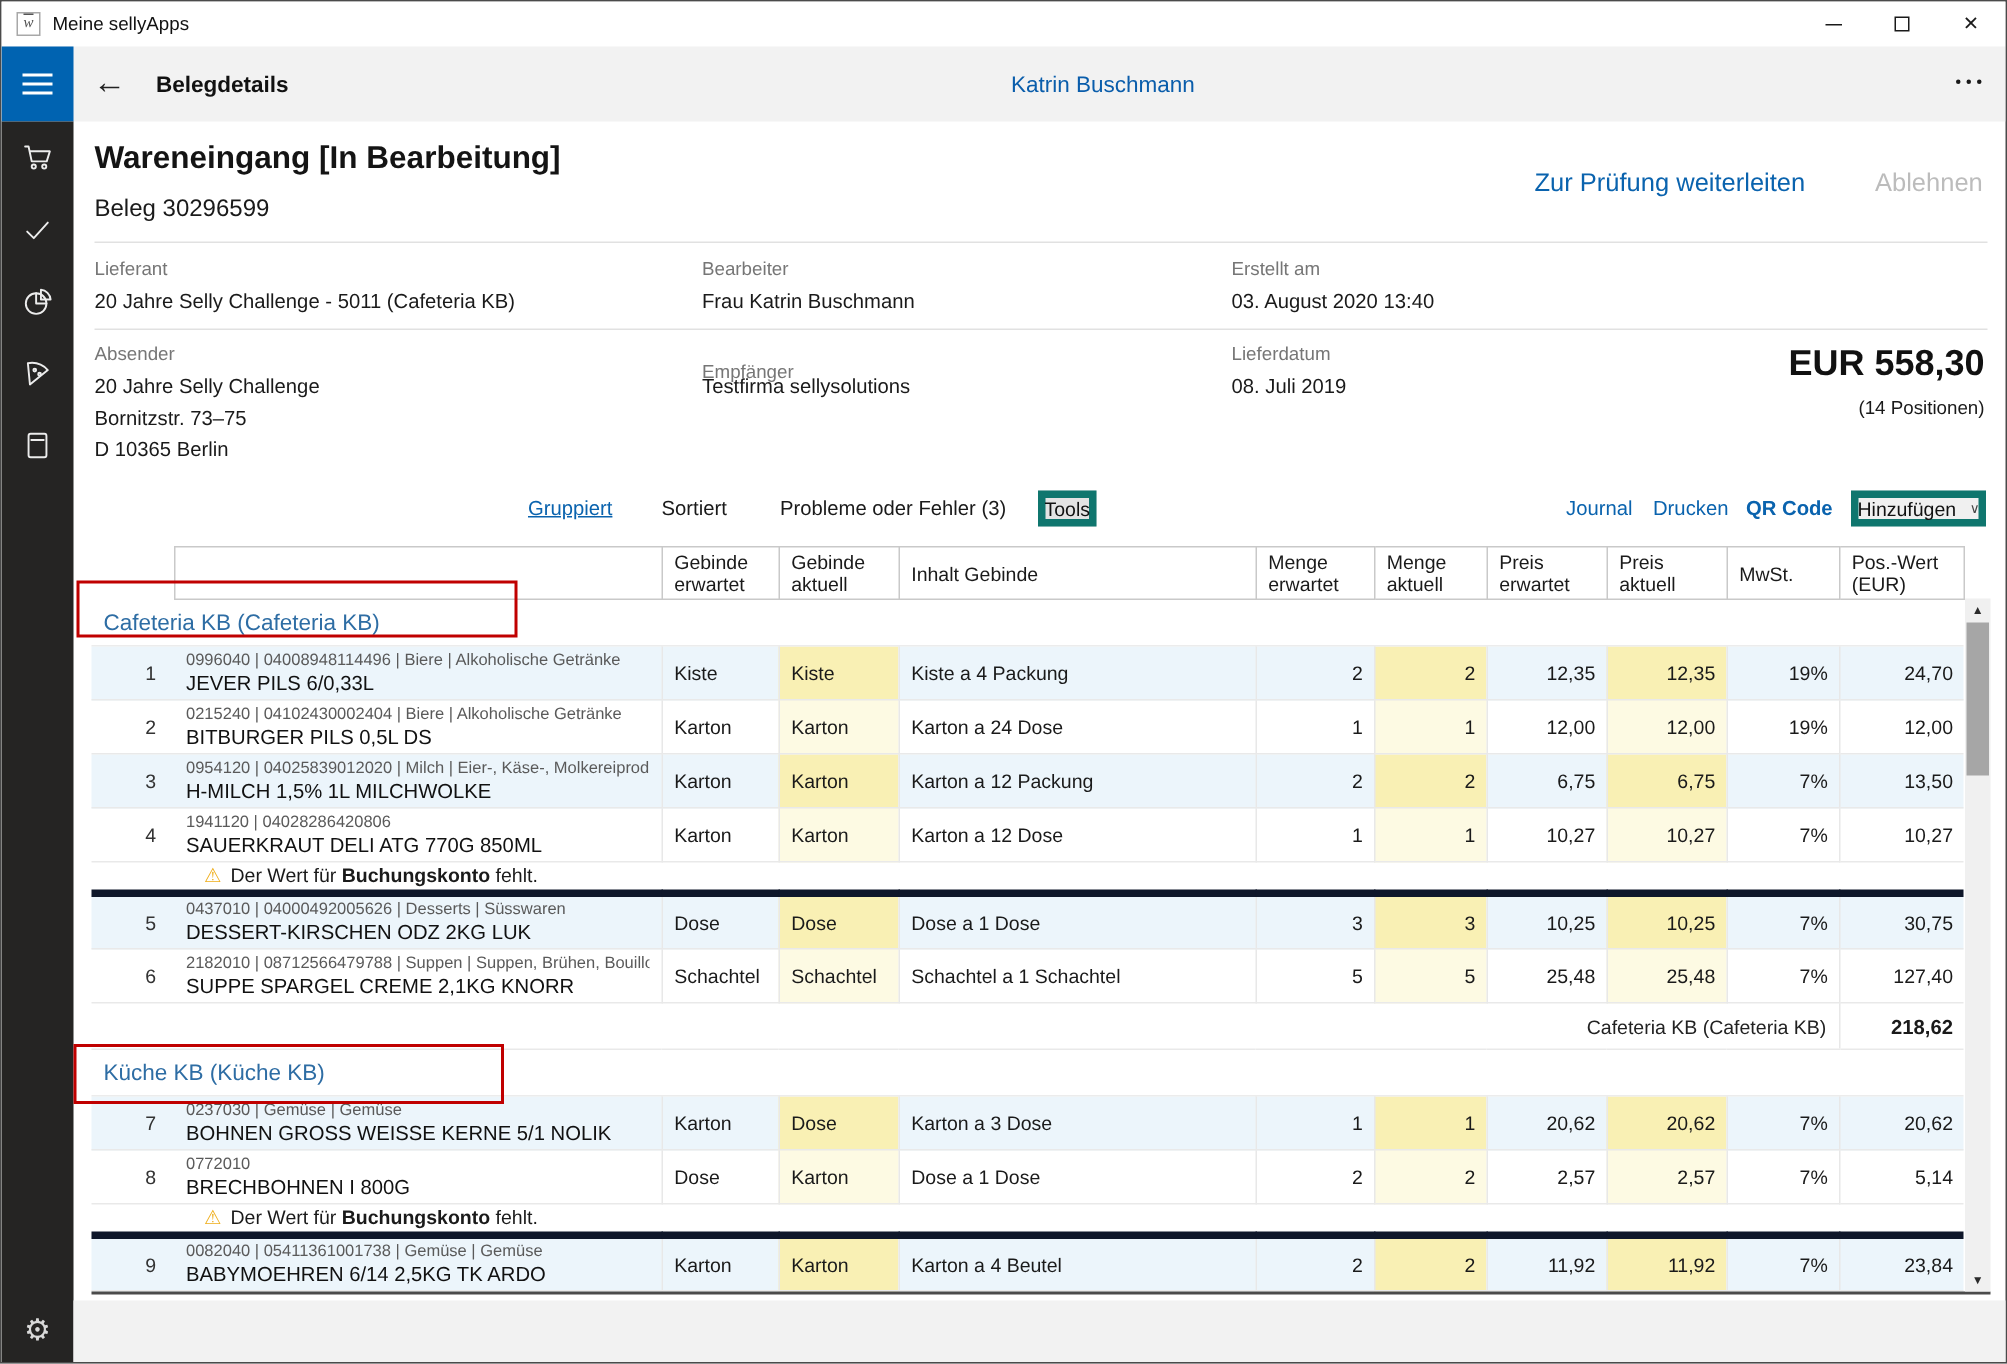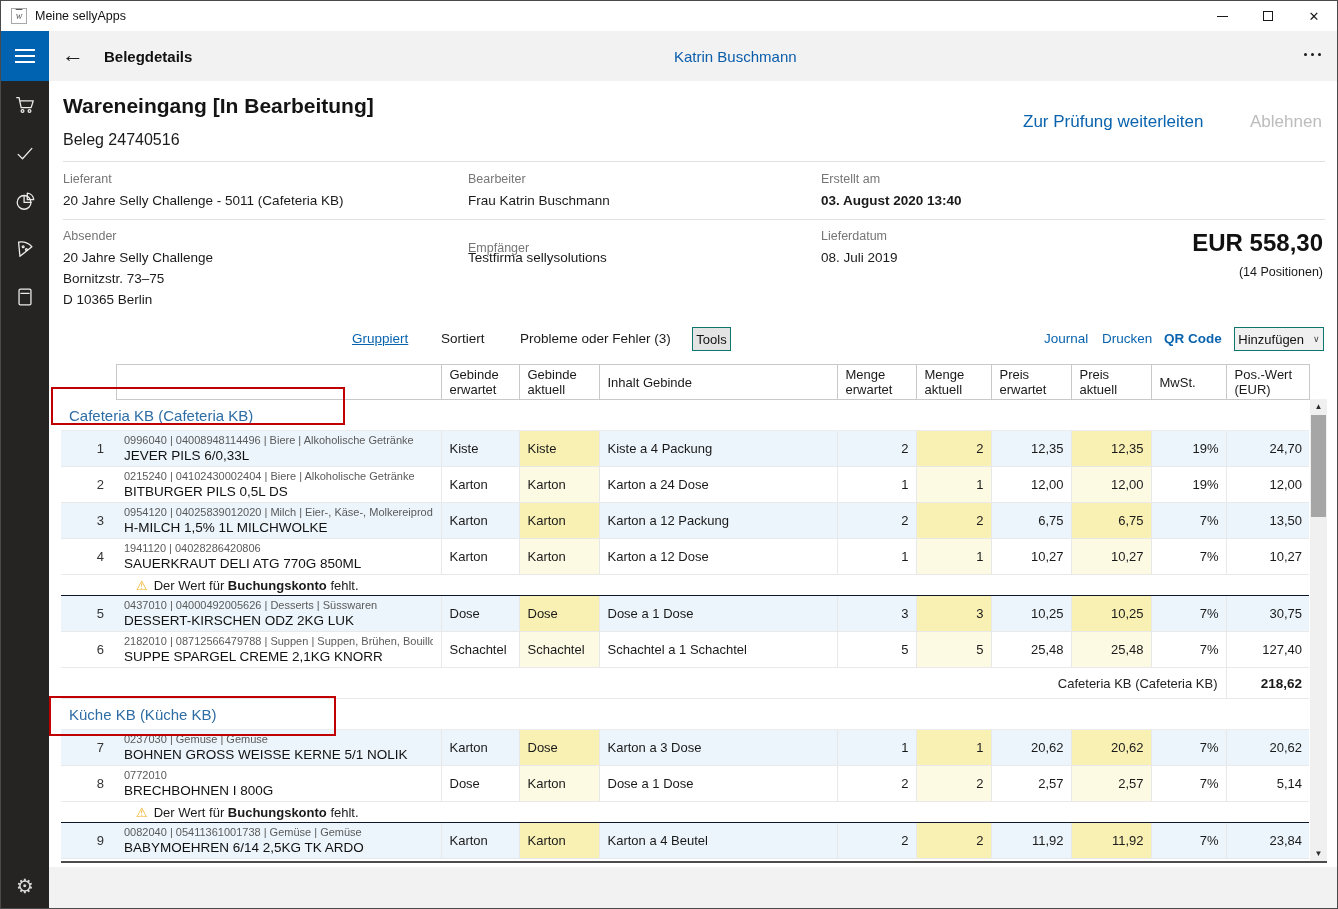--- a/index.html
+++ b/index.html
@@ -43,21 +43,21 @@
   .total { right:14px; top:228px; font-size:24px; font-weight:bold; color:#111; }
   .total-pos { right:14px; top:264px; font-size:12.5px; color:#1a1a1a; }
 
   
   .search-wrap { left:62px; top:326px; width:248px; height:25px; border:1px solid #8a8a8a; background:#fff; }
   .search-wrap input { width:218px; height:23px; border:none; outline:none; padding:0 0 0 8px; font-family:inherit; font-size:12.5px; color:#333; background:transparent; }
   .search-wrap input::placeholder { font-style:italic; color:#5d5d5d; }
   .search-icon { position:absolute; right:6px; top:4px; }
   .tb-link { position:absolute; top:330px; font-size:13.5px; color:#1a1a1a; cursor:pointer; }
   .tb-blue { color:#0a63ae; }
-  .btn { position:absolute; top:326px; height:24px; background:#e3e3e3; border:1px solid #0f766e; font-size:13px; color:#111; display:flex; align-items:center; justify-content:center; cursor:pointer; }
+  .btn { position:absolute; top:326px; height:24px; background:#e3e3e3; border:5px solid #0f766e; font-size:13px; color:#111; display:flex; align-items:center; justify-content:center; cursor:pointer; }
   .btn-tools { left:691px; width:39px; }
   .btn-add { left:1233px; width:90px; background:#f0f0f0; gap:9px; }
   .chev { font-size:9px; color:#444; }
 
   
   .tbl-wrap { left:60px; top:363px; width:1248px; }
   table { border-collapse:collapse; table-layout:fixed; width:1248px; }
   th { border:1px solid #c9c9c9; font-weight:normal; font-size:13px; color:#1a1a1a; text-align:left; padding:2px 8px; height:35px; line-height:15px; vertical-align:middle; background:#fff; }
   th.no-border { border:none; }
   td { font-size:13px; color:#1a1a1a; vertical-align:middle; }
@@ -67,21 +67,21 @@
   tr.row.alt td { background:#ecf5fb; }
   tr.row td.hl { background:#fdfae3; }
   tr.row.alt td.hl { background:#f9f0b4; }
   .c-nr { text-align:right; padding-right:12px; color:#333; }
   .c-art { padding:2px 8px; border-right:1px solid #e8e8e8; }
   .c-ge,.c-ga,.c-in { padding:0 8px; border-right:1px solid #e8e8e8; }
   .num { text-align:right; padding:0 7px; }
   .c-me,.c-ma,.c-pe,.c-pa,.c-mw { border-right:1px solid #e8e8e8; }
   .meta { font-size:11px; color:#5a5a5a; line-height:13px; white-space:nowrap; overflow:hidden; }
   .aname { font-size:13.5px; color:#111; line-height:17px; white-space:nowrap; overflow:hidden; }
-  tr.warn td { height:21px; border-bottom:1px solid #0f172a; font-size:13px; color:#1a1a1a; }
+  tr.warn td { height:21px; border-bottom:5px solid #0f172a; font-size:13px; color:#1a1a1a; }
   tr.warn td:last-child { padding-left:20px; }
   .tri { color:#efae1c; font-size:13px; margin-right:6px; }
   tr.subtotal td { height:31px; border-bottom:1px solid #e9e9e9; }
   .sub-label { text-align:right; padding-right:8px; font-size:13px; color:#222; }
   .sub-val { font-weight:bold; font-size:13.5px; border-left:1px solid #e8e8e8; }
 
   .tbl-bottom { left:60px; top:860px; width:1266px; height:2px; background:#4b4b4b; }
   .footer-strip { left:48px; top:866px; width:1290px; height:42px; background:#f2f2f2; }
 
   
@@ -162,31 +162,31 @@
     <div class="side-icon" style="top:192px">
       <svg viewBox="0 0 24 24">
           <rect x="5.5" y="3.5" width="13" height="17" rx="1.5"></rect>
           <path d="M7.5 8h9"></path>
         </svg>
     </div>
     <div class="side-icon gear abs" style="left:0">⚙</div>
   </div>
 
   <div class="abs page-title">Wareneingang [In Bearbeitung]</div>
-  <div class="abs page-subtitle">Beleg 24740516</div>
+  <div class="abs page-subtitle">Beleg 30296599</div>
   <div class="abs act-forward">Zur Prüfung weiterleiten</div>
   <div class="abs act-reject">Ablehnen</div>
   <div class="abs divider" style="left:62px; top:160px; width:1262px;"></div>
 
   <div class="abs lbl" style="left:62px; top:171px;">Lieferant</div>
   <div class="abs val" style="left:62px; top:192px;">20 Jahre Selly Challenge - 5011 (Cafeteria KB)</div>
   <div class="abs lbl" style="left:467px; top:171px;">Bearbeiter</div>
   <div class="abs val" style="left:467px; top:192px;">Frau Katrin Buschmann</div>
   <div class="abs lbl" style="left:820px; top:171px;">Erstellt am</div>
-  <div class="abs val" style="left:820px; top:192px;font-weight:bold;">03. August 2020 13:40</div>
+  <div class="abs val" style="left:820px; top:192px;">03. August 2020 13:40</div>
 
   <div class="abs divider" style="left:62px; top:218px; width:1262px;"></div>
 
   <div class="abs lbl" style="left:62px; top:228px;">Absender</div>
   <div class="abs val" style="left:62px; top:249px;">20 Jahre Selly Challenge</div>
   <div class="abs val" style="left:62px; top:270px;">Bornitzstr. 73–75</div>
   <div class="abs val" style="left:62px; top:291px;">D 10365 Berlin</div>
   <div class="abs lbl" style="left:467px; top:240px;text-align:right;">Empfänger</div>
   <div class="abs val" style="left:467px; top:249px;">Testfirma sellysolutions</div>
   <div class="abs lbl" style="left:820px; top:228px;">Lieferdatum</div>

